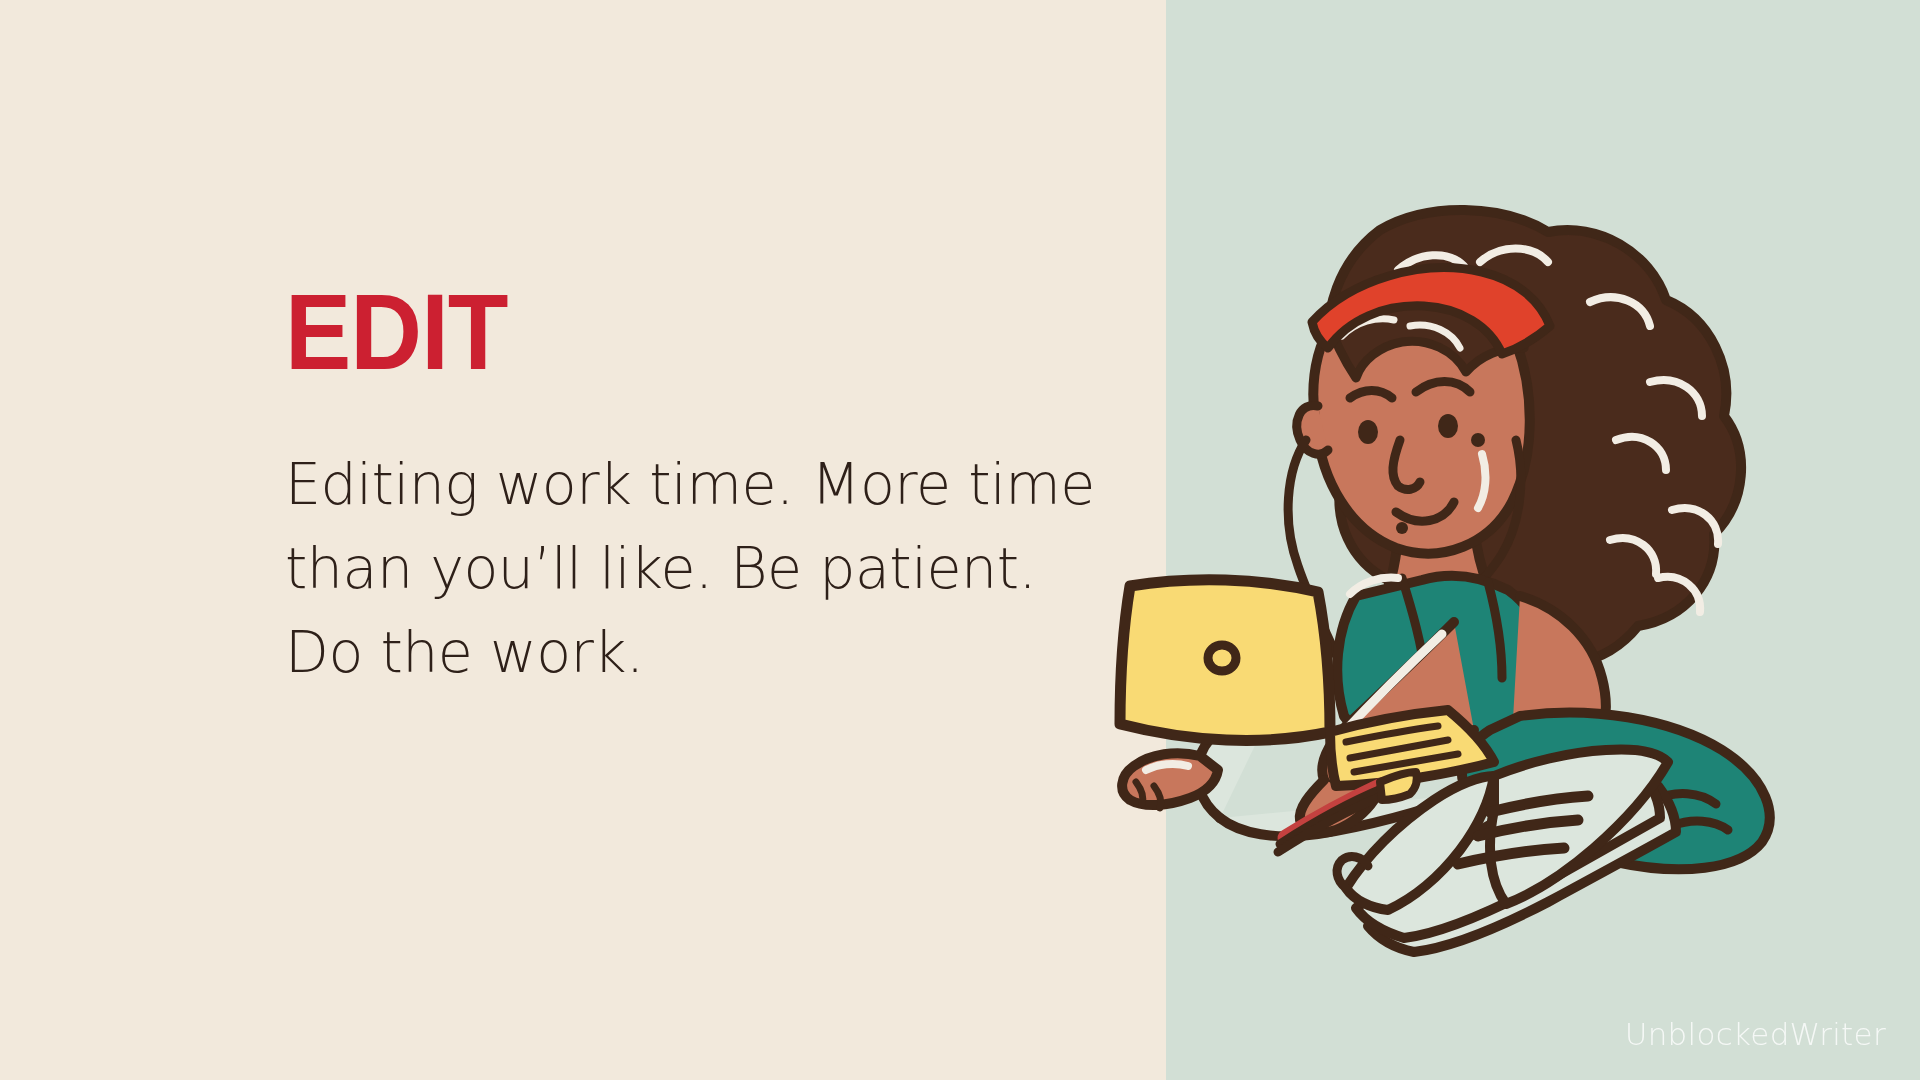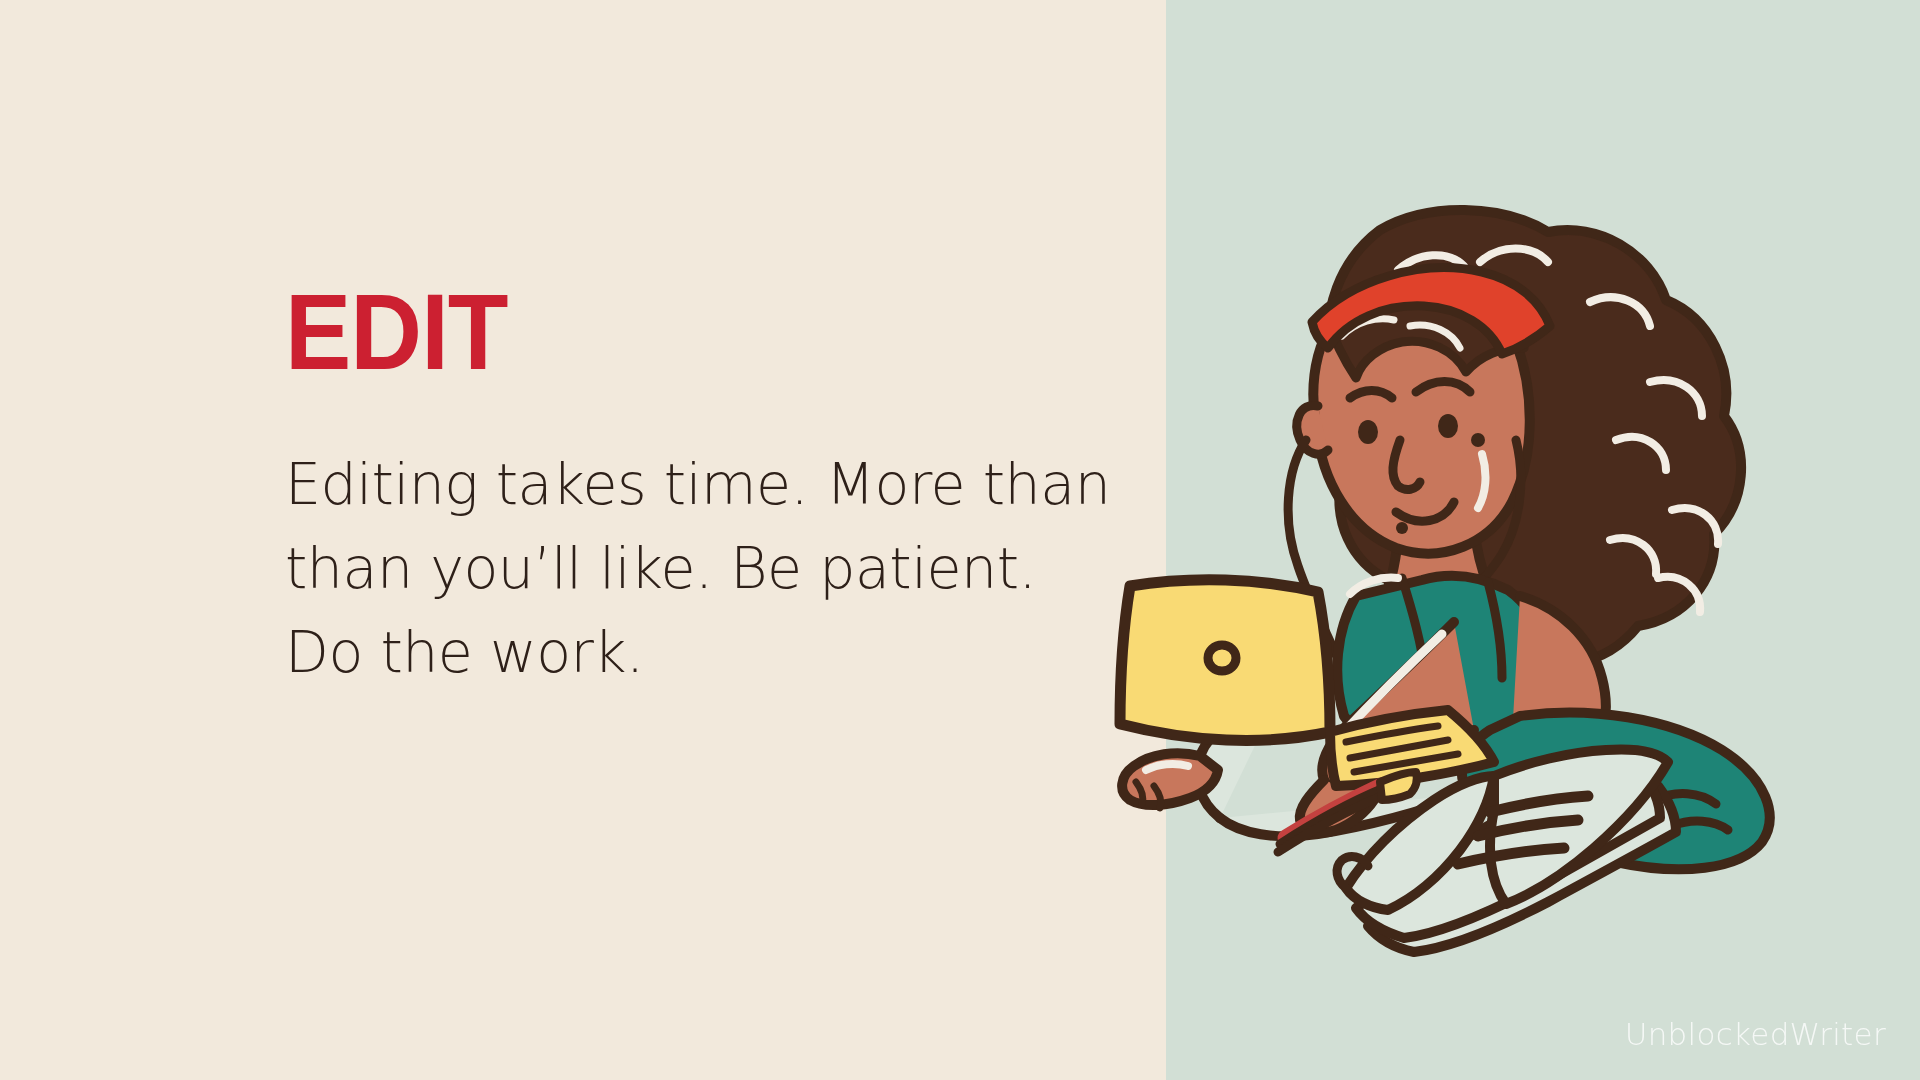--- a/index.html
+++ b/index.html
@@ -238,18 +238,18 @@
           <path d="M428 726 C460 718 496 712 528 710"></path>
           <path d="M408 754 C442 746 480 740 514 738"></path>
         </g>
 
       </g>
     </svg>
   </div>
 
   <div class="text-block">
     <h1 class="headline">EDIT</h1>
-    <p class="body-copy">Editing takes time. More than than you’ll like. Be patient. Do the work.</p>
+    <p class="body-copy">Editing work time. More time than you’ll like. Be patient. Do the work.</p>
   </div>
 
   <div class="watermark">UnblockedWriter</div>
 
 </div>
 
 </body></html>

